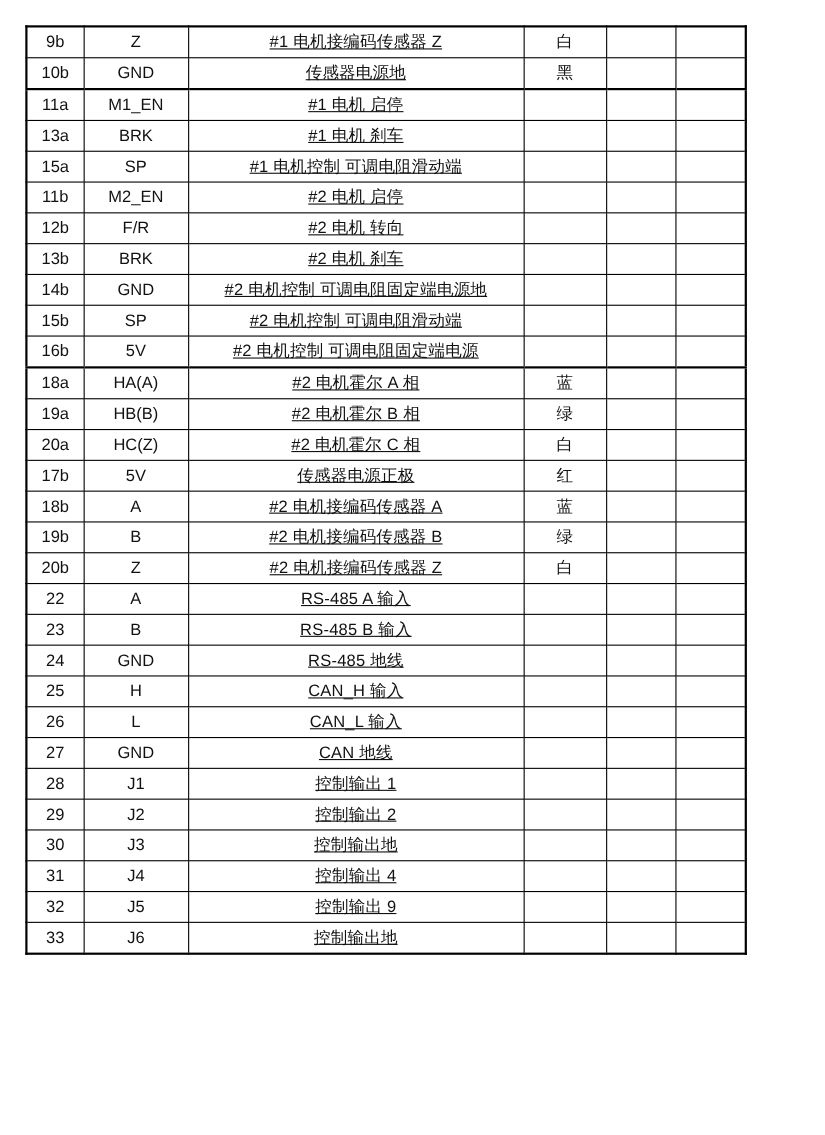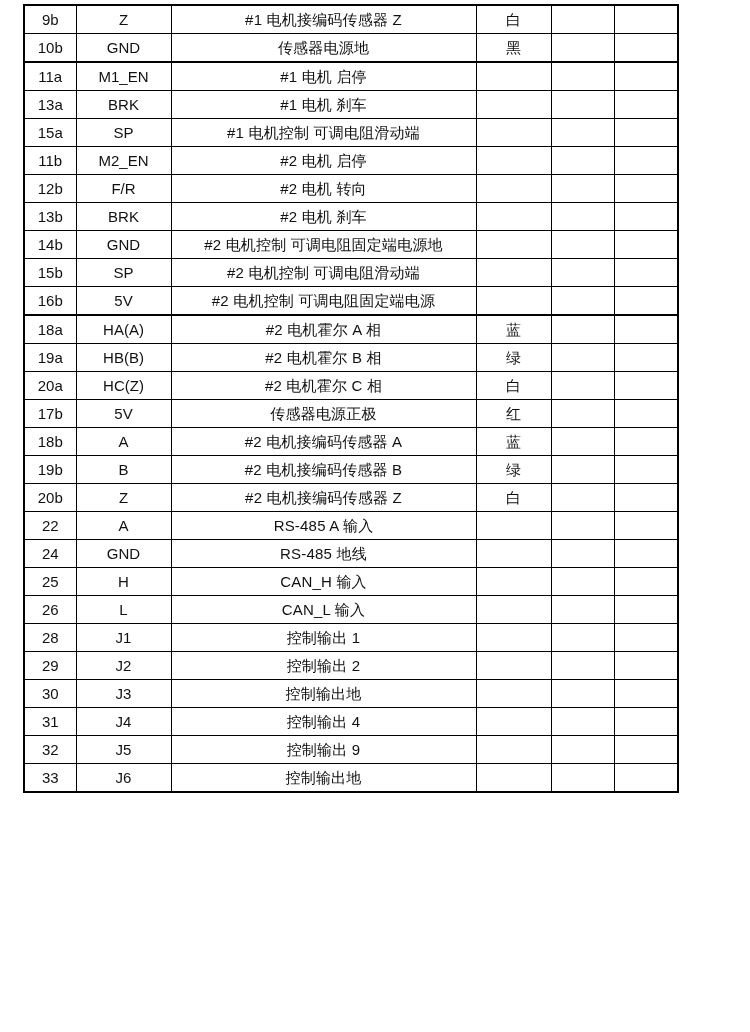--- a/index.html
+++ b/index.html
@@ -11,21 +11,21 @@
     position: relative;
     width: 750px;
     height: 1032px;
     font-family: "Liberation Sans", "DejaVu Sans", sans-serif;
     color: #111111;
     overflow: hidden;
   }
   table.pin-table {
     position: absolute;
     left: 23px;
-    top: 4px;
+    top: 23px;
     width: 654px;
     border-collapse: collapse;
     table-layout: fixed;
     border: 2px solid #000000;
   }
   table.pin-table td {
     border: 1px solid #000000;
     height: 27px;
     padding: 0 2px;
     text-align: center;
@@ -37,21 +37,21 @@
   }
   table.pin-table tr.group-end td {
     border-bottom-width: 2px;
   }
   col.c-pin    { width: 52px;  }
   col.c-signal { width: 95px;  }
   col.c-desc   { width: 305px; }
   col.c-color  { width: 75px;  }
   col.c-x1     { width: 63px;  }
   col.c-x2     { width: 64px;  }
-  td.desc-cell { letter-spacing: 0.2px; }
+  td.desc-cell { letter-spacing: 0.2px; text-decoration: underline; }
 </style>
 </head>
 <body>
 
 <table class="pin-table">
   <colgroup>
     <col class="c-pin">
     <col class="c-signal">
     <col class="c-desc">
     <col class="c-color">
@@ -205,39 +205,55 @@
   </tr>
       <tr>
     <td class="pin-cell">22</td>
     <td class="signal-cell">A</td>
     <td class="desc-cell">RS-485 A 输入</td>
     <td class="color-cell"></td>
     <td class="extra-cell"></td>
     <td class="extra-cell"></td>
   </tr>
       <tr>
+    <td class="pin-cell">23</td>
+    <td class="signal-cell">B</td>
+    <td class="desc-cell">RS-485 B 输入</td>
+    <td class="color-cell"></td>
+    <td class="extra-cell"></td>
+    <td class="extra-cell"></td>
+  </tr>
+      <tr>
     <td class="pin-cell">24</td>
     <td class="signal-cell">GND</td>
     <td class="desc-cell">RS-485 地线</td>
     <td class="color-cell"></td>
     <td class="extra-cell"></td>
     <td class="extra-cell"></td>
   </tr>
       <tr>
     <td class="pin-cell">25</td>
     <td class="signal-cell">H</td>
     <td class="desc-cell">CAN_H 输入</td>
     <td class="color-cell"></td>
     <td class="extra-cell"></td>
     <td class="extra-cell"></td>
   </tr>
       <tr>
     <td class="pin-cell">26</td>
     <td class="signal-cell">L</td>
     <td class="desc-cell">CAN_L 输入</td>
+    <td class="color-cell"></td>
+    <td class="extra-cell"></td>
+    <td class="extra-cell"></td>
+  </tr>
+      <tr>
+    <td class="pin-cell">27</td>
+    <td class="signal-cell">GND</td>
+    <td class="desc-cell">CAN 地线</td>
     <td class="color-cell"></td>
     <td class="extra-cell"></td>
     <td class="extra-cell"></td>
   </tr>
       <tr>
     <td class="pin-cell">28</td>
     <td class="signal-cell">J1</td>
     <td class="desc-cell">控制输出 1</td>
     <td class="color-cell"></td>
     <td class="extra-cell"></td>

